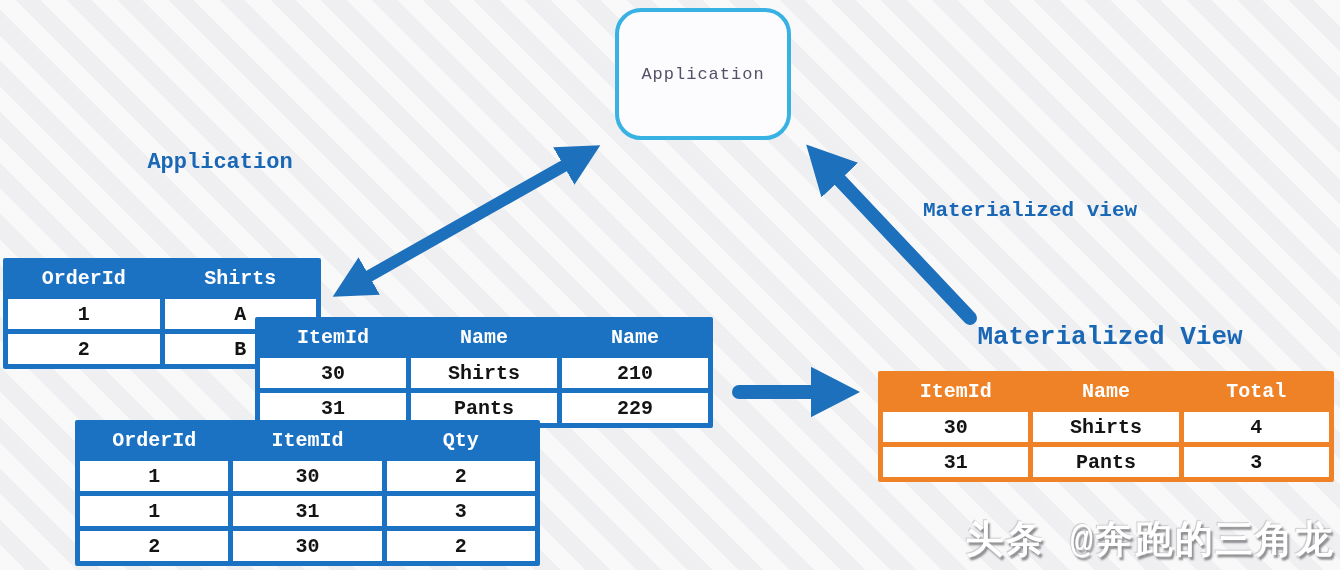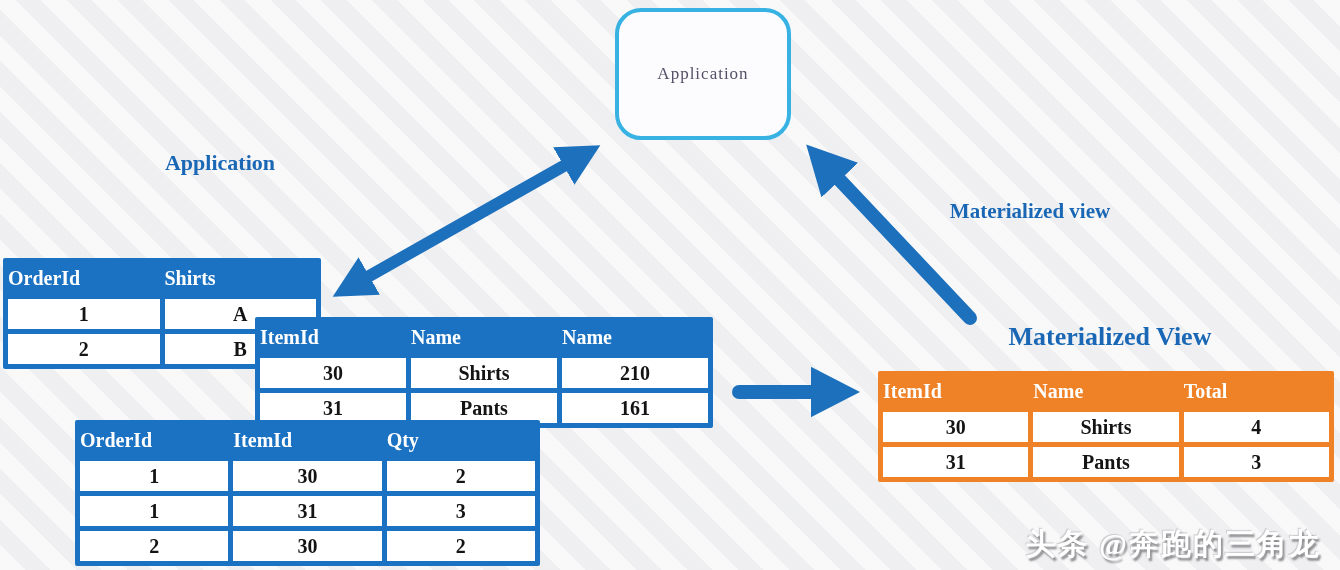--- a/index.html
+++ b/index.html
@@ -3,55 +3,55 @@
 <meta charset="utf-8">
 <style>
   html,body{margin:0;padding:0;}
   .canvas{
     position:relative;
     width:1340px;height:570px;
     overflow:hidden;
     background:
       repeating-linear-gradient(45deg, rgba(255,255,255,0.5) 0 18px, rgba(233,234,238,0.35) 18px 36px),
       #f2f2f4;
-    font-family:Liberation Serif, serif;
+    font-family:Liberation Mono, monospace;
   }
   .arrows{position:absolute;left:0;top:0;z-index:1;}
   .app-box{
     position:absolute;left:615px;top:8px;width:168px;height:124px;
     border:4px solid #38b2e3;border-radius:26px;background:#fcfcfe;
     display:flex;align-items:center;justify-content:center;z-index:2;
   }
   .app-box span{color:#564f68;font-size:17px;letter-spacing:1px;}
   .lbl{position:absolute;text-align:center;font-weight:bold;color:#1a68b5;z-index:2;}
   .lbl div{display:block;}
   .lbl-source{left:85px;top:148px;width:270px;font-size:22px;line-height:30px;}
   .lbl-readonly{left:900px;top:196px;width:260px;font-size:21px;line-height:30px;}
   .lbl-mv-title{left:955px;top:322px;width:310px;font-size:26px;}
   table.dtable{
     position:absolute;border-collapse:separate;border-spacing:5px;
     table-layout:fixed;border-radius:2px;
   }
   table.blue{background:#1c72c2;}
   table.orange{background:#ef8126;}
   .dtable th{
-    color:#ffffff;font-weight:bold;font-size:20px;text-align:left;
+    color:#ffffff;font-weight:bold;font-size:20px;text-align:center;
     padding:0;height:31px;overflow:hidden;
   }
   .dtable td{
     background:#ffffff;color:#141414;font-weight:bold;font-size:20px;
     text-align:center;padding:0;height:30px;overflow:hidden;
   }
   .t-orders{left:3px;top:258px;width:318px;z-index:2;}
   .t-items{left:255px;top:317px;width:458px;z-index:3;}
   .t-orderitems{left:75px;top:420px;width:465px;z-index:4;}
   .t-mview{left:878px;top:371px;width:456px;z-index:2;}
   .watermark{
-    position:absolute;right:19px;bottom:5px;z-index:5;
-    font-size:30px;font-weight:bold;color:#ffffff;
+    position:absolute;right:5px;bottom:5px;z-index:5;
+    font-size:38px;font-weight:bold;color:#ffffff;
     text-shadow:2px 3px 2px #8f8f92, -1px -1px 1px #c9c9cc;
     letter-spacing:2px;white-space:nowrap;
   }
 </style>
 </head>
 <body>
 
 <div class="canvas">
 
   <svg class="arrows" width="1340" height="570" viewBox="0 0 1340 570">
@@ -114,21 +114,21 @@
     </thead>
     <tbody>
       <tr>
         <td>30</td>
         <td>Shirts</td>
         <td>210</td>
       </tr>
       <tr>
         <td>31</td>
         <td>Pants</td>
-        <td>161</td>
+        <td>229</td>
       </tr>
     </tbody>
   </table>
 
   <table class="dtable blue t-orderitems">
     <thead>
       <tr>
         <th>OrderId</th>
         <th>ItemId</th>
         <th>Qty</th>

